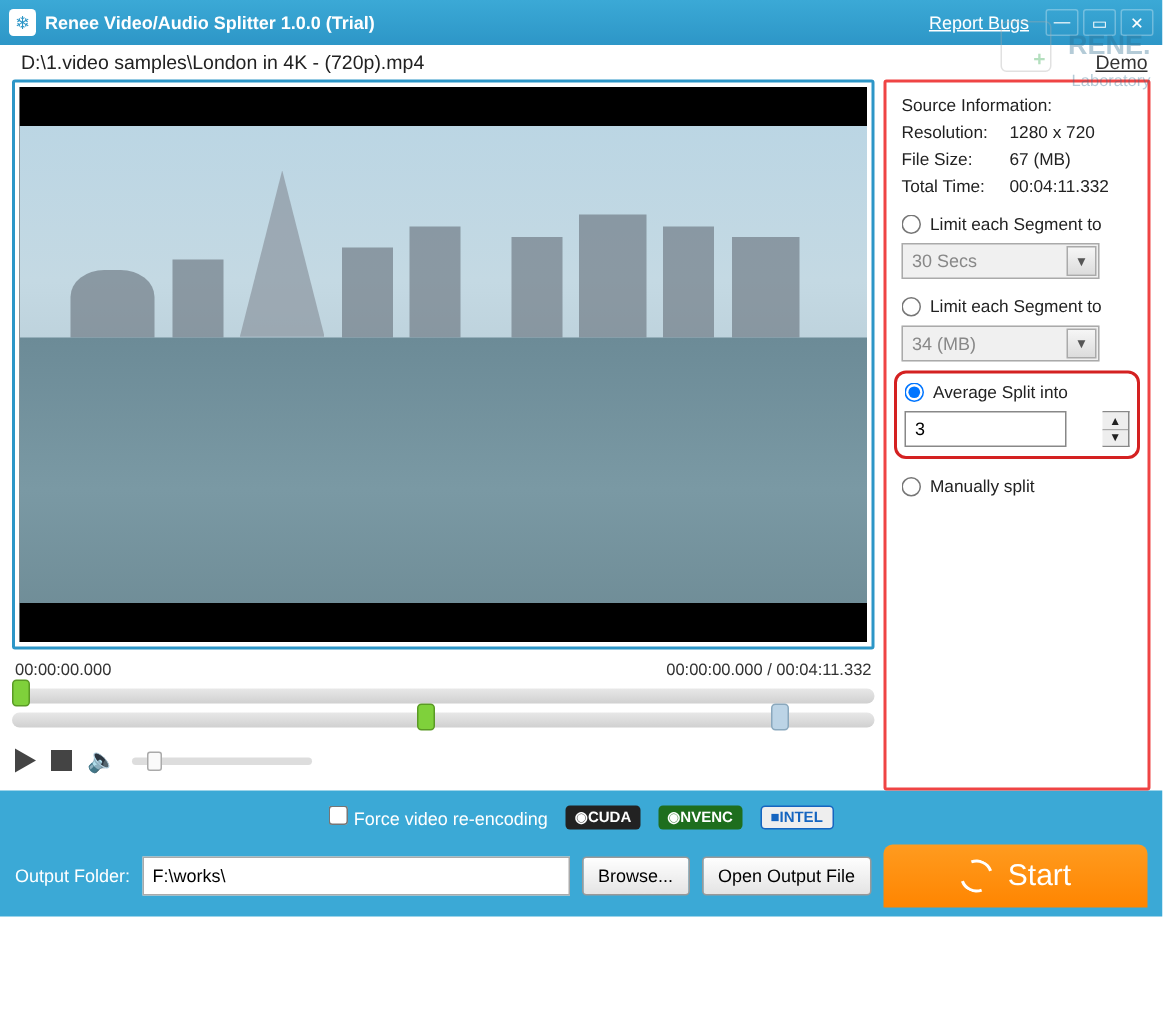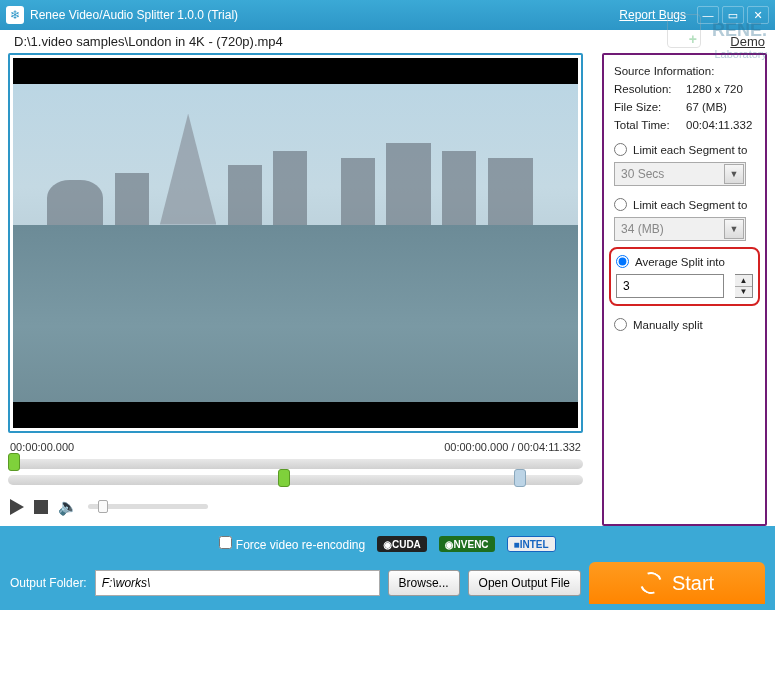--- a/index.html
+++ b/index.html
@@ -1,19 +1,19 @@
 <!DOCTYPE html>
 <html><head>
 <meta charset="utf-8">
 <style>
 * { box-sizing: border-box; margin: 0; padding: 0; font-family: Tahoma, Arial, sans-serif; }
 body { width: 775px; height: 686px; overflow: hidden; background: #fff; }
 .titlebar { height: 30px; background: linear-gradient(#3ba9d6,#2d96c7); display: flex; align-items: center; padding: 0 6px; color: #fff; font-size: 12px; }
 .titlebar .appicon { width: 18px; height: 18px; background: #fff; border-radius: 3px; margin-right: 6px; display: flex; align-items: center; justify-content: center; color: #2d96c7; font-size: 12px; }
-.titlebar .title { font-weight: normal; flex: 1; }
+.titlebar .title { font-weight: bold; flex: 1; }
 .titlebar .link { color: #fff; font-size: 12px; margin-right: 8px; cursor: pointer; text-decoration: underline; }
 .titlebar .winbtn { width: 22px; height: 18px; display: flex; align-items: center; justify-content: center; cursor: pointer; border: 1px solid rgba(255,255,255,.3); border-radius: 2px; margin-left: 3px; font-size: 11px; }
 .watermark { position: absolute; right: 8px; top: 14px; opacity: .35; font-size: 18px; color: #2a6c8f; font-weight: bold; white-space: nowrap; pointer-events: none; }
 .watermark .box { display:inline-block; width:34px; height:34px; border:1px solid #aaa; border-radius:4px; margin-right:6px; vertical-align:middle; position:relative; }
 .watermark .box:after{content:"+";position:absolute;right:3px;bottom:0;font-size:14px;color:#2aa648;}
 .topbar { display: flex; align-items: center; padding: 4px 10px 4px 4px; }
 .addfile { width: 110px; height: 38px; background: #3cb3e2; color: #fff; font-size: 13px; display: flex; align-items: center; justify-content: center; cursor: pointer; }
 .filepath { flex: 1; font-size: 13px; color: #222; padding: 0 10px; }
 .demo { color: #333; font-size: 13px; text-decoration: underline; cursor: pointer; }
 .mainrow { display: flex; padding: 0 8px; gap: 6px; }
@@ -38,21 +38,21 @@
 .slider-rail { height: 10px; background: linear-gradient(#e8e8e8,#d0d0d0); border-radius: 5px; position: relative; margin: 4px 0 6px; }
 .sh{position:absolute;top:-6px;width:12px;height:18px;background:#7fd13b;border:1px solid #5a9a25;border-radius:3px;cursor:pointer;}
 .sh.blue{background:#bcd4e6;border-color:#8aa8bd;}
 .controls { display: flex; align-items: center; gap: 10px; padding: 6px 2px 10px; }
 .pbtn { width: 18px; height: 18px; cursor: pointer; }
 .play { width:0;height:0;border-left:14px solid #444;border-top:8px solid transparent;border-bottom:8px solid transparent; }
 .stop { width:14px;height:14px;background:#444; }
 .speaker { font-size:16px;color:#444; }
 .vol { width:120px;height:5px;background:#ddd;border-radius:3px;position:relative; }
 .vol .th{position:absolute;top:-4px;left:10px;width:10px;height:13px;background:#fafafa;border:1px solid #aaa;border-radius:2px;cursor:pointer;}
-.rightpanel { border: 2px solid #701a75; padding: 10px; flex: 1; font-size: 11.5px; color: #222; border-radius: 2px; margin-left: 13px; }
+.rightpanel { border: 2px solid #ef4444; padding: 10px; flex: 1; font-size: 11.5px; color: #222; border-radius: 2px; }
 .si { font-weight: normal; margin-bottom: 6px; }
 .kv { display: flex; margin: 6px 0; }
 .kv .k { width: 72px; }
 .radio-row { display: flex; align-items: center; gap: 6px; margin: 12px 0 6px; }
 .radio-row input { width:13px;height:13px; }
 .combo { appearance: none; width: 132px; height: 24px; border: 1px solid #aaa; background: #f0f0f0; color: #888; padding: 0 6px; font-size: 12px; }
 .combo-wrap { position:relative; display:inline-block; }
 .combo-wrap .arrow{position:absolute;right:2px;top:2px;width:20px;height:20px;background:linear-gradient(#f6f6f6,#dcdcdc);border:1px solid #aaa;display:flex;align-items:center;justify-content:center;font-size:9px;color:#555;pointer-events:none;}
 .hl{border:2px solid #d42121;border-radius:8px;padding:6px 5px;margin:6px -5px;}
 .numbox{position:relative;}
@@ -64,21 +64,21 @@
 .splitbtn{width:70px;height:28px;background:linear-gradient(#fefefe,#e4e4e4);border:1px solid #999;border-radius:3px;font-weight:bold;font-size:13px;cursor:pointer;}
 .bottombar1{display:flex;align-items:center;justify-content:center;gap:12px;padding:4px 0;color:#fff;}
 .bottombar1 .white{font-size:12px;color:#333;}
 .chk{width:13px;height:13px;accent-color:#ff8a00;}
 .gpubadge{display:inline-flex;align-items:center;height:16px;padding:0 6px;border-radius:3px;font-size:10px;font-weight:bold;color:#fff;}
 .cuda{background:#222;}
 .nvenc{background:#1e6e1e;}
 .intel{background:#eee;color:#1565c0;border:1px solid #1565c0;}
 .bottombar2{display:flex;align-items:center;gap:8px;padding:6px 10px;}
 .oflabel{font-size:12px;color:#444;}
-.ofinput{flex:1;height:26px;border:1px solid #aaa;padding:0 6px;font-size:12px;font-style:italic;}
+.ofinput{flex:1;height:26px;border:1px solid #aaa;padding:0 6px;font-size:12px;}
 .smallbtn{height:26px;padding:0 10px;background:linear-gradient(#fefefe,#e4e4e4);border:1px solid #999;border-radius:3px;font-size:12px;cursor:pointer;}
 .startbtn{width:176px;height:42px;background:linear-gradient(#ff9b1f,#ff8500);border:none;border-radius:6px 6px 0 0;color:#fff;font-size:20px;display:flex;align-items:center;justify-content:center;gap:10px;cursor:pointer;}
 .startbtn .sicn{width:22px;height:22px;border:2px solid #fff;border-radius:50%;border-left-color:transparent;border-right-color:transparent;transform:rotate(25deg);}
 .bottomblue{background:#3ba9d6;padding:6px 0 0;}
 </style>
 </head>
 <body>
 
 <div class="titlebar">
   <div class="appicon">❄</div>

